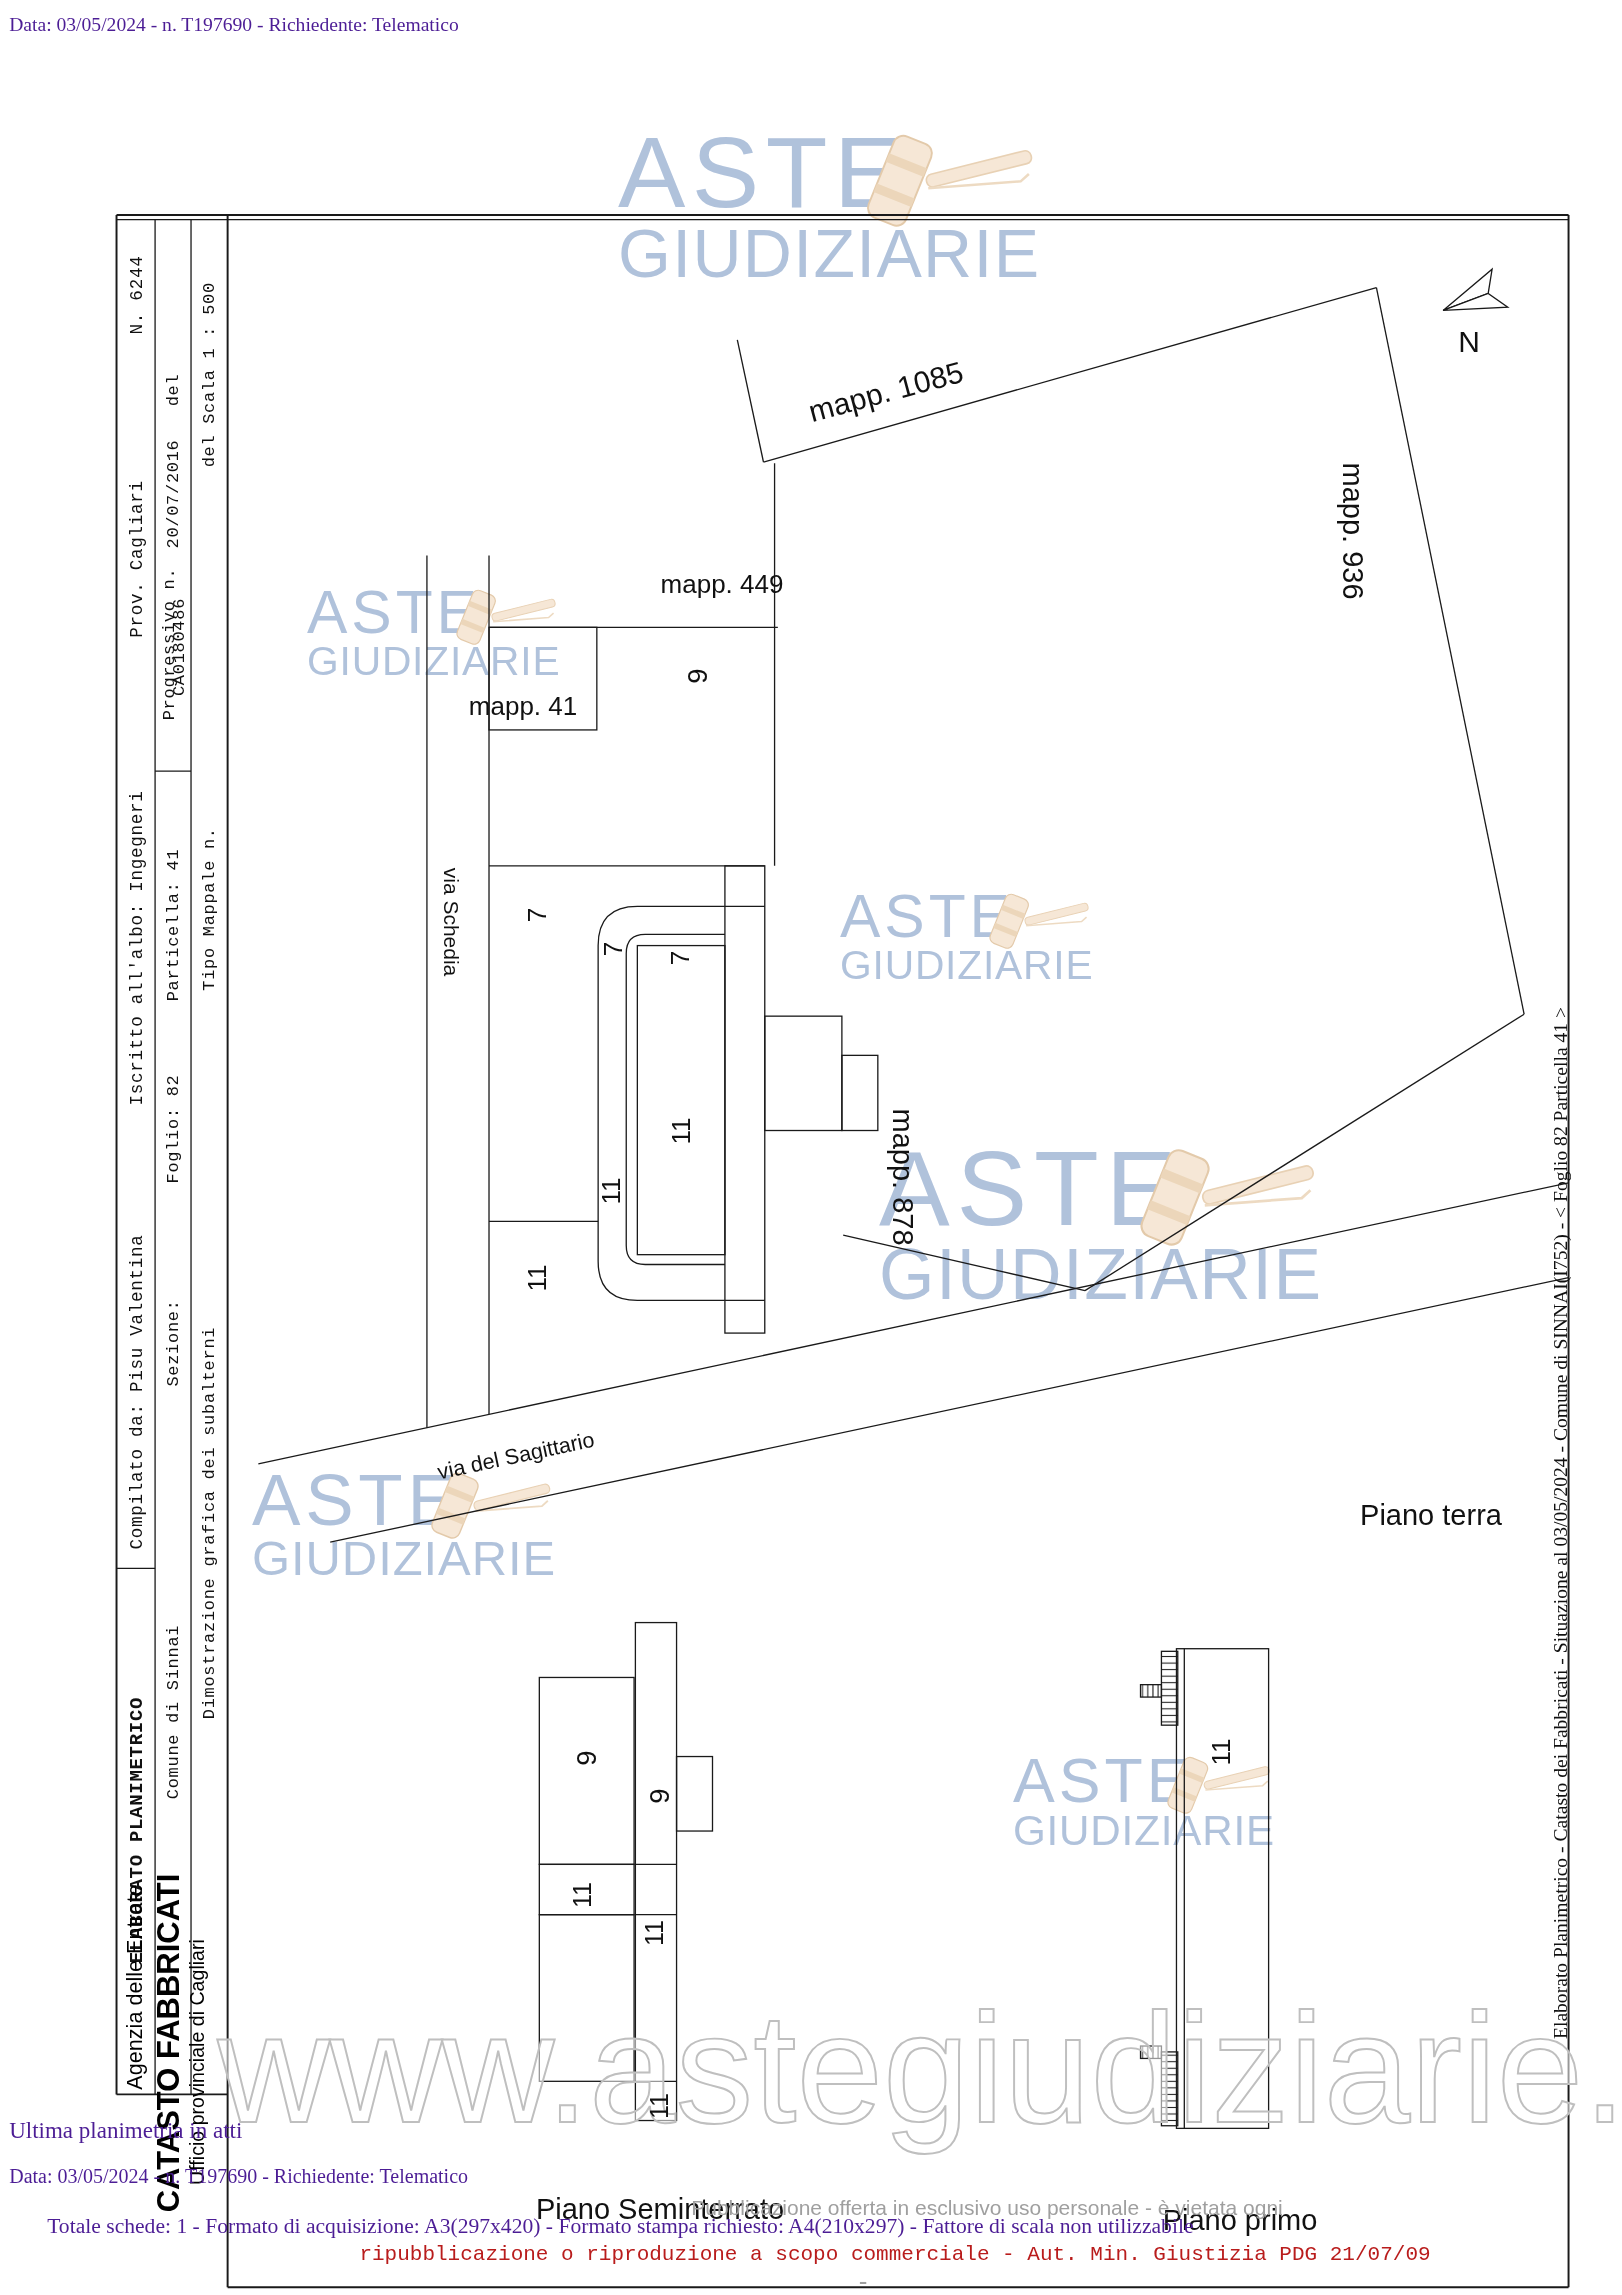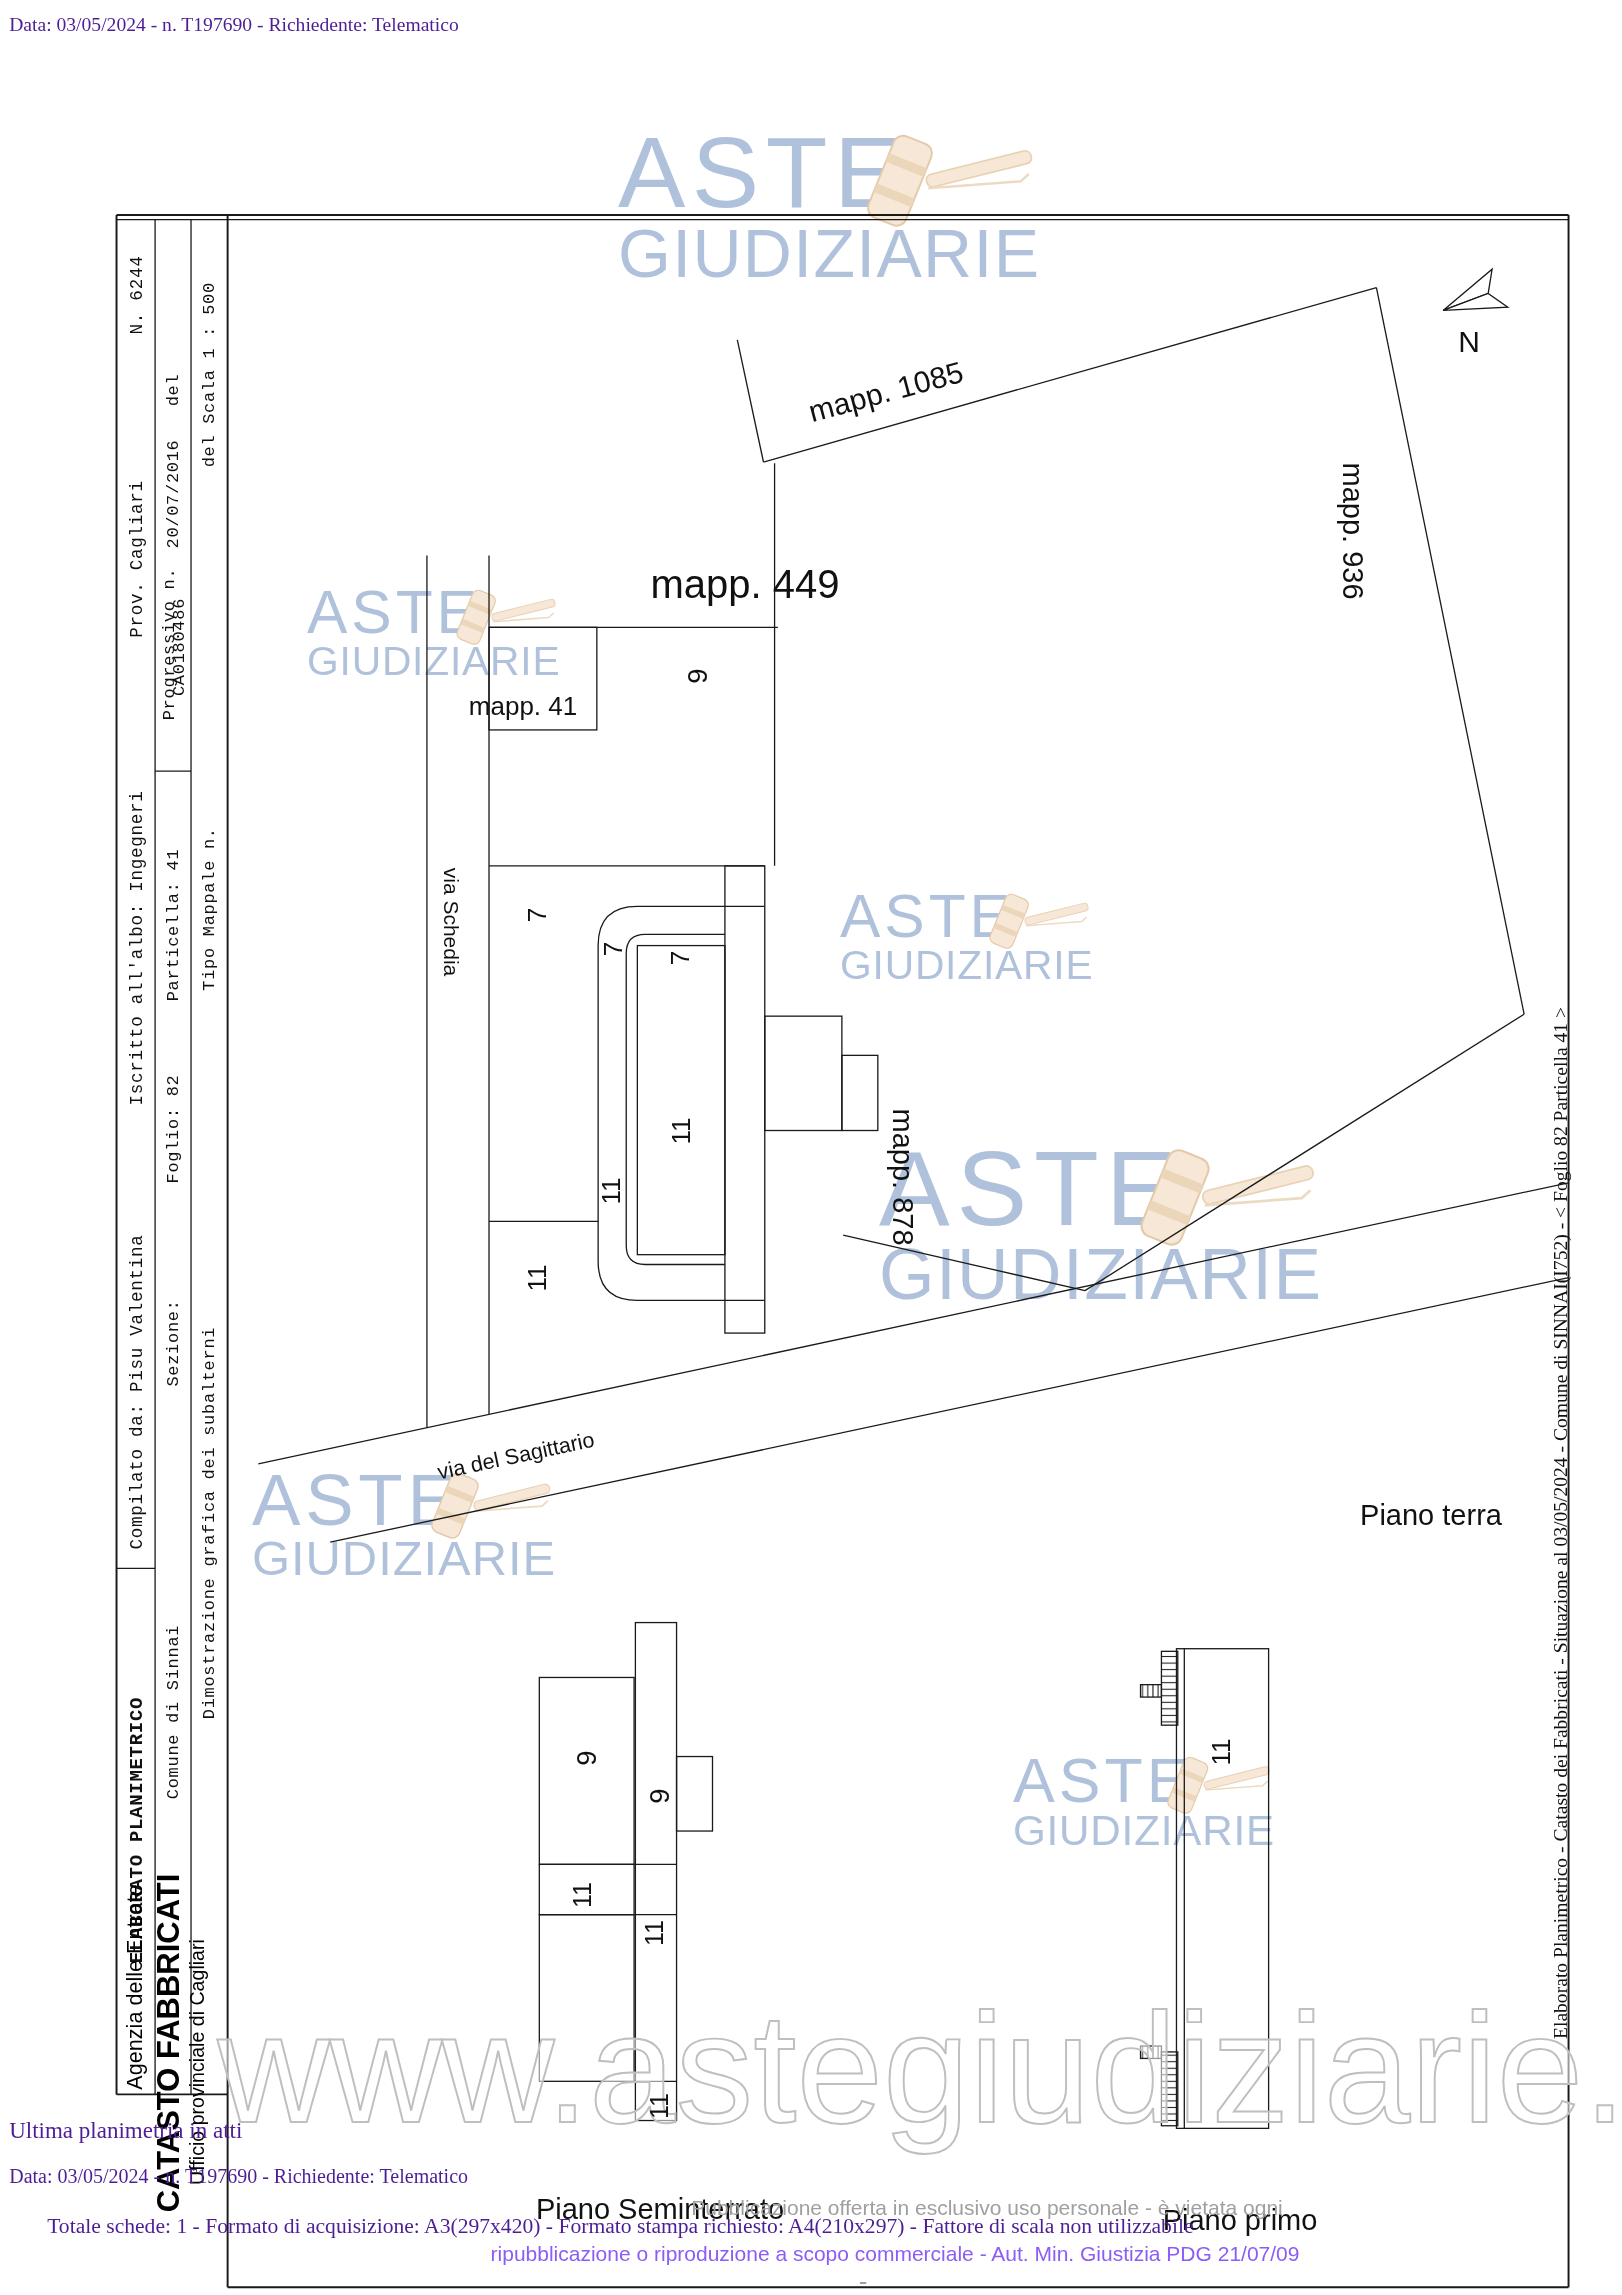--- a/index.html
+++ b/index.html
@@ -161,21 +161,21 @@
     <g stroke="#1a1a1a" stroke-width="2" fill="#ffffff">
       <path d="M2208,475 L2283,412 L2277,449 Z"></path>
       <path d="M2208,475 L2277,449 L2307,470 Z"></path>
     </g>
 
     <text id="url-watermark" x="1470" y="3248" text-anchor="middle" font-family="Liberation Sans, sans-serif" font-size="238" font-weight="400" fill="rgba(255,255,255,0.55)" stroke="#bfbfbf" stroke-width="3">www.astegiudiziarie.it</text>
   </svg>
 
   <div class="layer" id="label-layer">
       <div class="plan-label" style="left: 886px; top: 392px; font-size: 30px; transform: translate(-50%, -50%) rotate(-15deg);">mapp. 1085</div>
-      <div class="plan-label" style="left: 745px; top: 584px; font-size: 40px; transform: translate(-50%, -50%) rotate(0deg);">mapp. 449</div>
+      <div class="plan-label" style="left: 722px; top: 584px; font-size: 26px; transform: translate(-50%, -50%) rotate(0deg);">mapp. 449</div>
       <div class="plan-label" style="left: 523px; top: 706px; font-size: 26px; transform: translate(-50%, -50%) rotate(0deg);">mapp. 41</div>
       <div class="plan-label" style="left: 698px; top: 676px; font-size: 27.5px; transform: translate(-50%, -50%) rotate(-90deg);">9</div>
       <div class="plan-label" style="left: 1352px; top: 531px; font-size: 29px; transform: translate(-50%, -50%) rotate(90deg);">mapp. 936</div>
       <div class="plan-label" style="left: 902px; top: 1177px; font-size: 29px; transform: translate(-50%, -50%) rotate(90deg);">mapp. 878</div>
       <div class="plan-label" style="left: 451px; top: 922px; font-size: 21px; transform: translate(-50%, -50%) rotate(90deg);">via Schedia</div>
       <div class="plan-label" style="left: 537px; top: 915px; font-size: 26px; transform: translate(-50%, -50%) rotate(-90deg);">7</div>
       <div class="plan-label" style="left: 613px; top: 949px; font-size: 26px; transform: translate(-50%, -50%) rotate(-90deg);">7</div>
       <div class="plan-label" style="left: 680px; top: 958px; font-size: 26px; transform: translate(-50%, -50%) rotate(-90deg);">7</div>
       <div class="plan-label" style="left: 681px; top: 1131px; font-size: 26px; transform: translate(-50%, -50%) rotate(-90deg);">11</div>
       <div class="plan-label" style="left: 611px; top: 1191px; font-size: 26px; transform: translate(-50%, -50%) rotate(-90deg);">11</div>
@@ -216,17 +216,17 @@
   <div class="layer" id="text-layer">
     <div class="abs serif" style="left:9.2px;top:14.4px;font-size:19.6px;">Data: 03/05/2024 - n. T197690 - Richiedente: Telematico</div>
 
     <div class="abs caption-right" style="left:1561px;top:1523px;font-size:19.6px;">Elaborato Planimetrico - Catasto dei Fabbricati - Situazione al 03/05/2024 - Comune di SINNAI(I752) - &lt; Foglio 82 Particella 41 &gt;</div>
 
     <div class="abs serif" style="left:9.2px;top:2118px;font-size:23px;">Ultima planimetria in atti</div>
     <div class="abs serif" style="left:9.2px;top:2165px;font-size:20px;">Data: 03/05/2024 - n. T197690 - Richiedente: Telematico</div>
     <div class="abs serif" style="left:9.2px;top:2214px;font-size:21.6px;margin-left:38px;">Totale schede: 1 - Formato di acquisizione: A3(297x420) - Formato stampa richiesto: A4(210x297) - Fattore di scala non utilizzabile</div>
 
     <div class="abs disclaimer" style="left: 987px; top: 2208px; color: rgb(159, 159, 159);">Pubblicazione offerta in esclusivo uso personale - è vietata ogni</div>
-    <div class="abs disclaimer" style="left: 895px; top: 2254px; color: #8b5cf6;">ripubblicazione o riproduzione a scopo commerciale - Aut. Min. Giustizia PDG 21/07/09</div>
+    <div class="abs disclaimer" style="left: 895px; top: 2254px; color: #b91c1c; font-family: Liberation Mono, monospace;">ripubblicazione o riproduzione a scopo commerciale - Aut. Min. Giustizia PDG 21/07/09</div>
     <div class="abs disclaimer" style="left: 863px; top: 2281px; font-size: 26px; color: rgb(159, 159, 159);">-</div>
   </div>
 </div>
 
 
 </body></html>

